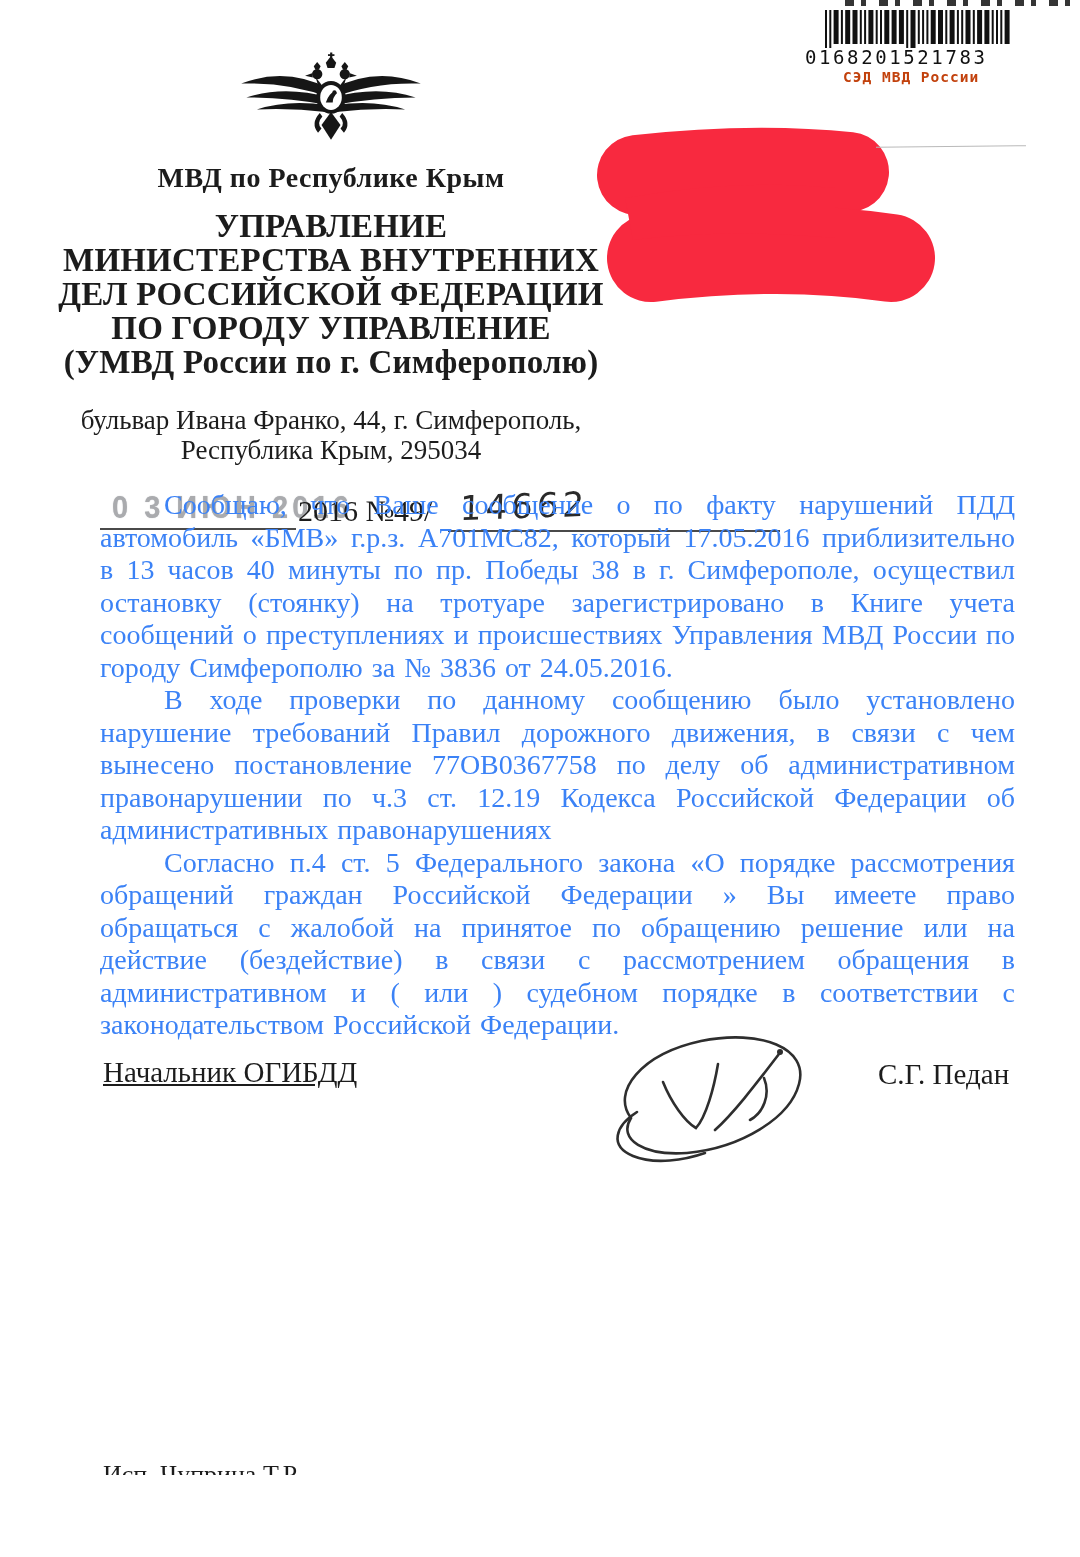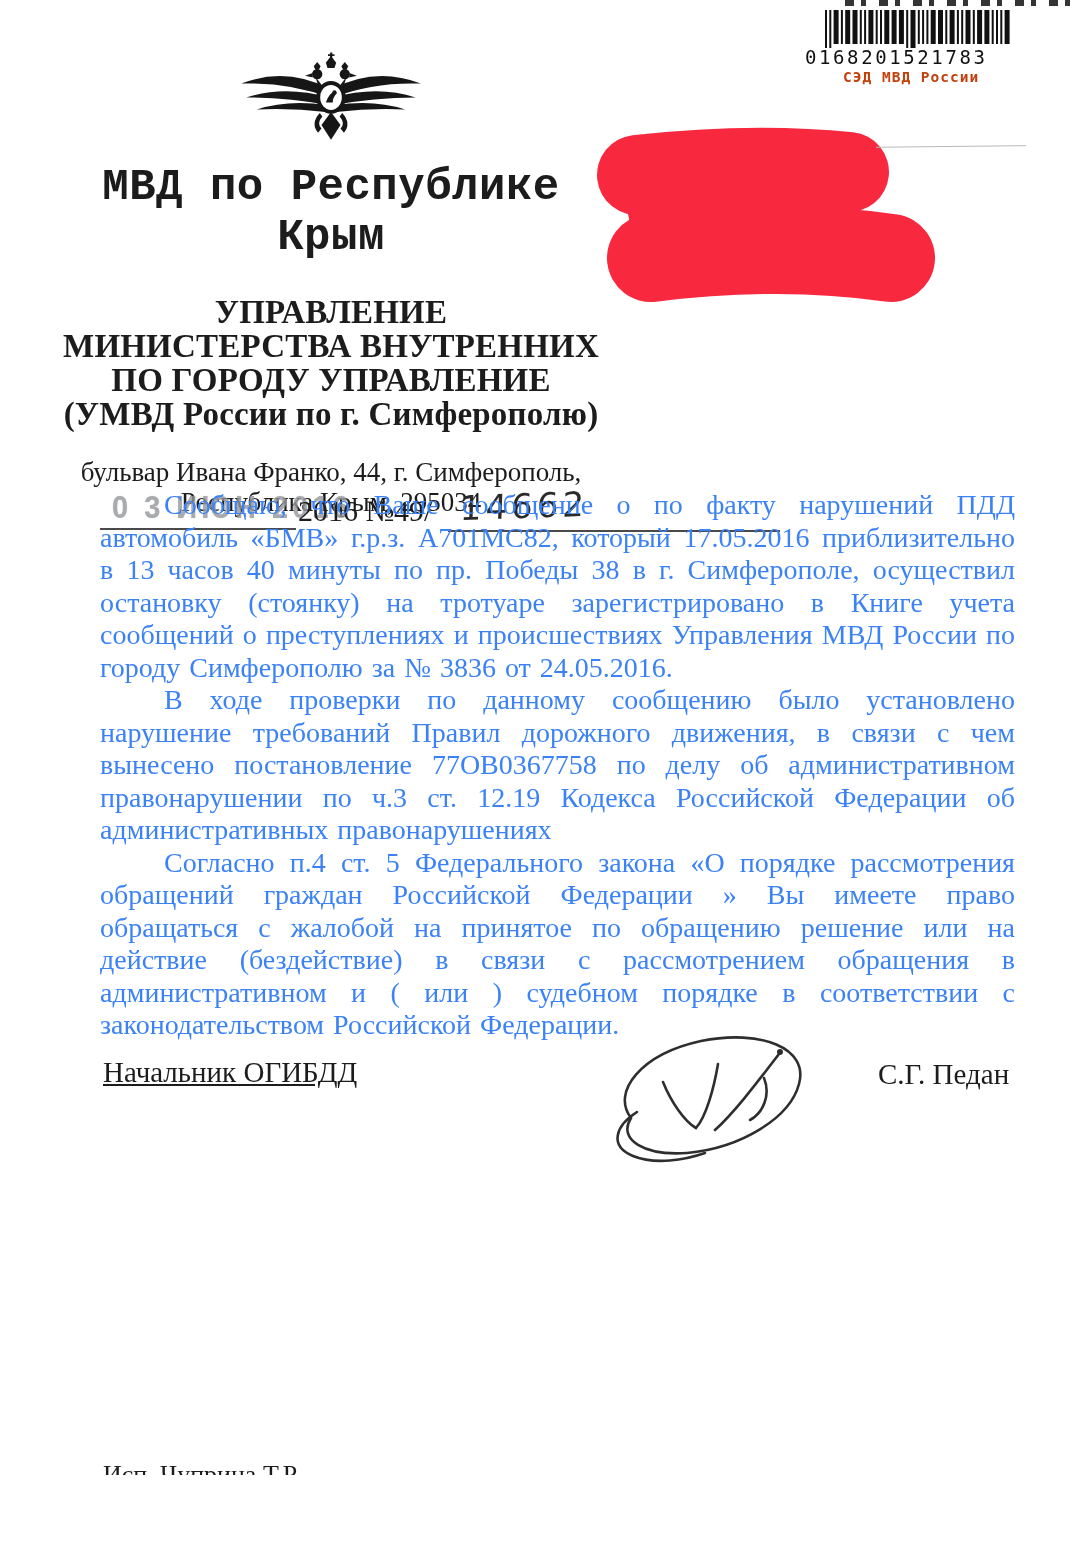--- a/index.html
+++ b/index.html
@@ -13,22 +13,22 @@
   .barcode{position:absolute;left:805px;top:10px;width:212px;}
   .barcode svg{display:block;margin-left:20px;}
   .barcode-digits{font-family:"DejaVu Sans Mono", monospace;font-size:19px;letter-spacing:2.6px;
     color:#111;margin-top:-2px;white-space:nowrap;}
   .barcode-label{font-family:"DejaVu Sans Mono", monospace;font-size:14.5px;font-weight:bold;
     letter-spacing:1px;color:#c2410c;margin:1px 0 0 38px;white-space:nowrap;}
 
   
   .letterhead{position:absolute;left:55px;top:52px;width:552px;text-align:center;}
   .emblem{display:block;margin:0 auto;}
-  .org-parent{font-size:44px;font-weight:bold;margin-top:14px;letter-spacing:.5px;font-family:Liberation Mono, monospace;}
-  .org-block{margin-top:33px;font-size:33px;font-weight:bold;line-height:34px;letter-spacing:.2px;}
+  .org-parent{font-size:28px;font-weight:bold;margin-top:14px;letter-spacing:.5px;}
+  .org-block{margin-top:15px;font-size:33px;font-weight:bold;line-height:34px;letter-spacing:.2px;}
   .address{margin-top:26px;font-size:27px;line-height:30px;}
 
   
   .redaction{position:absolute;left:585px;top:118px;}
   .scan-line{position:absolute;left:876px;top:146px;width:150px;height:1px;background:#b9b9b9;
     transform:rotate(-0.6deg);}
 
   
   .refline{position:absolute;left:100px;top:450px;width:720px;height:48px;margin-top:40px;}
   .date-stamp{position:absolute;left:12px;top:2px;font-family:"Liberation Sans", sans-serif;
@@ -145,20 +145,21 @@
 
         <path d="M110 69 L121 84 L110 101 L99 84 Z"></path>
         <path d="M97 70 Q 86 82 95 93 L99 88 Q 93 82 100 74 Z"></path>
         <path d="M123 70 Q 134 82 125 93 L121 88 Q 127 82 120 74 Z"></path>
       </g>
     </svg>
     <div class="org-parent">МВД по Республике Крым</div>
     <div class="org-block">
       <div>УПРАВЛЕНИЕ</div>
       <div>МИНИСТЕРСТВА ВНУТРЕННИХ</div>
+      <div>ДЕЛ РОССИЙСКОЙ ФЕДЕРАЦИИ</div>
       <div>ПО ГОРОДУ УПРАВЛЕНИЕ</div>
       <div>(УМВД России по г. Симферополю)</div>
     </div>
     <div class="address">
       <div>бульвар Ивана Франко, 44, г. Симферополь,</div>
       <div>Республика Крым, 295034</div>
     </div>
   </div>
 
   <svg class="redaction" width="368" height="200" viewBox="0 0 368 200">

